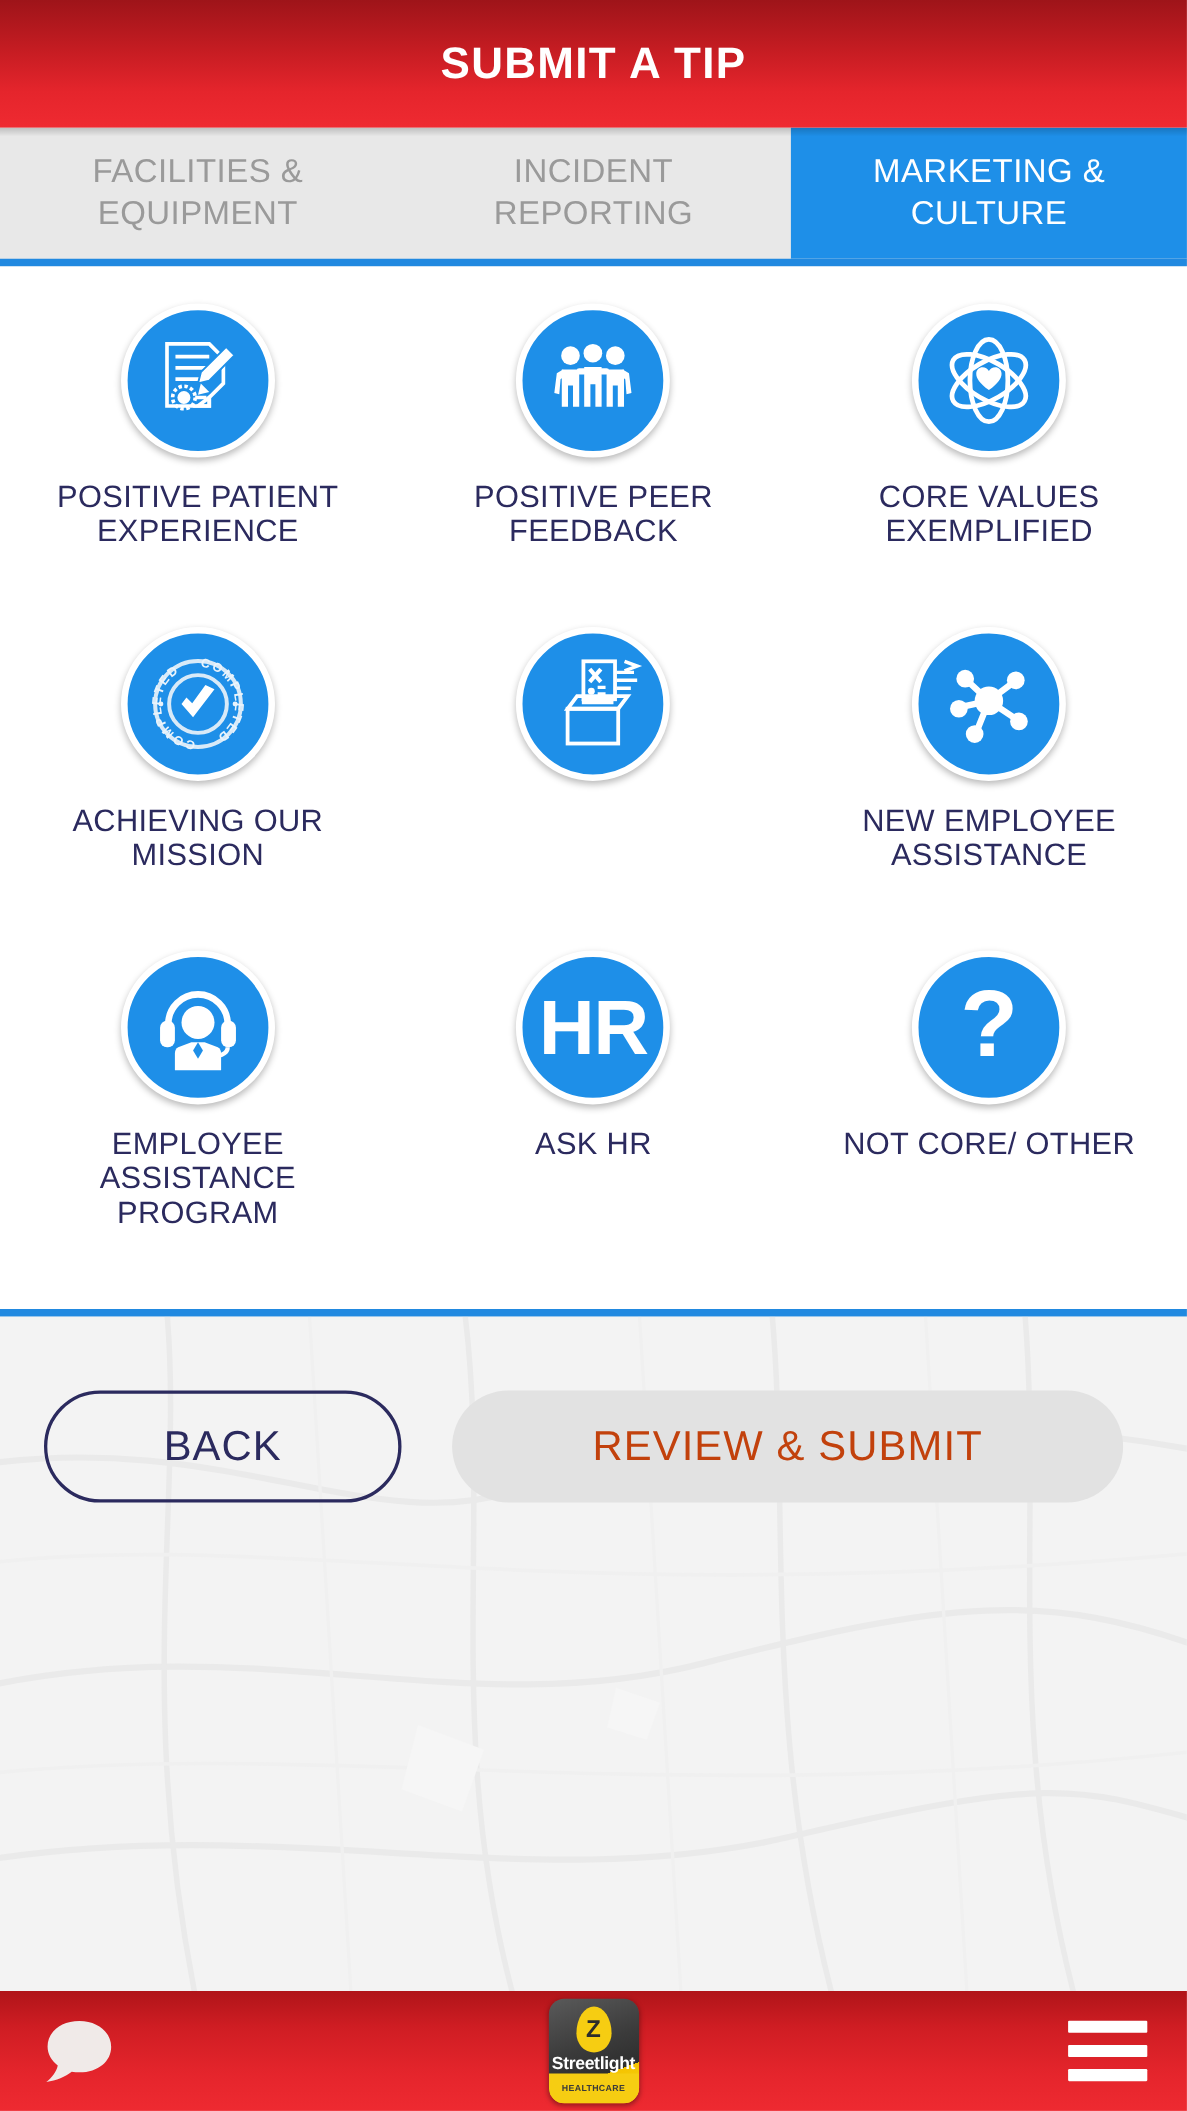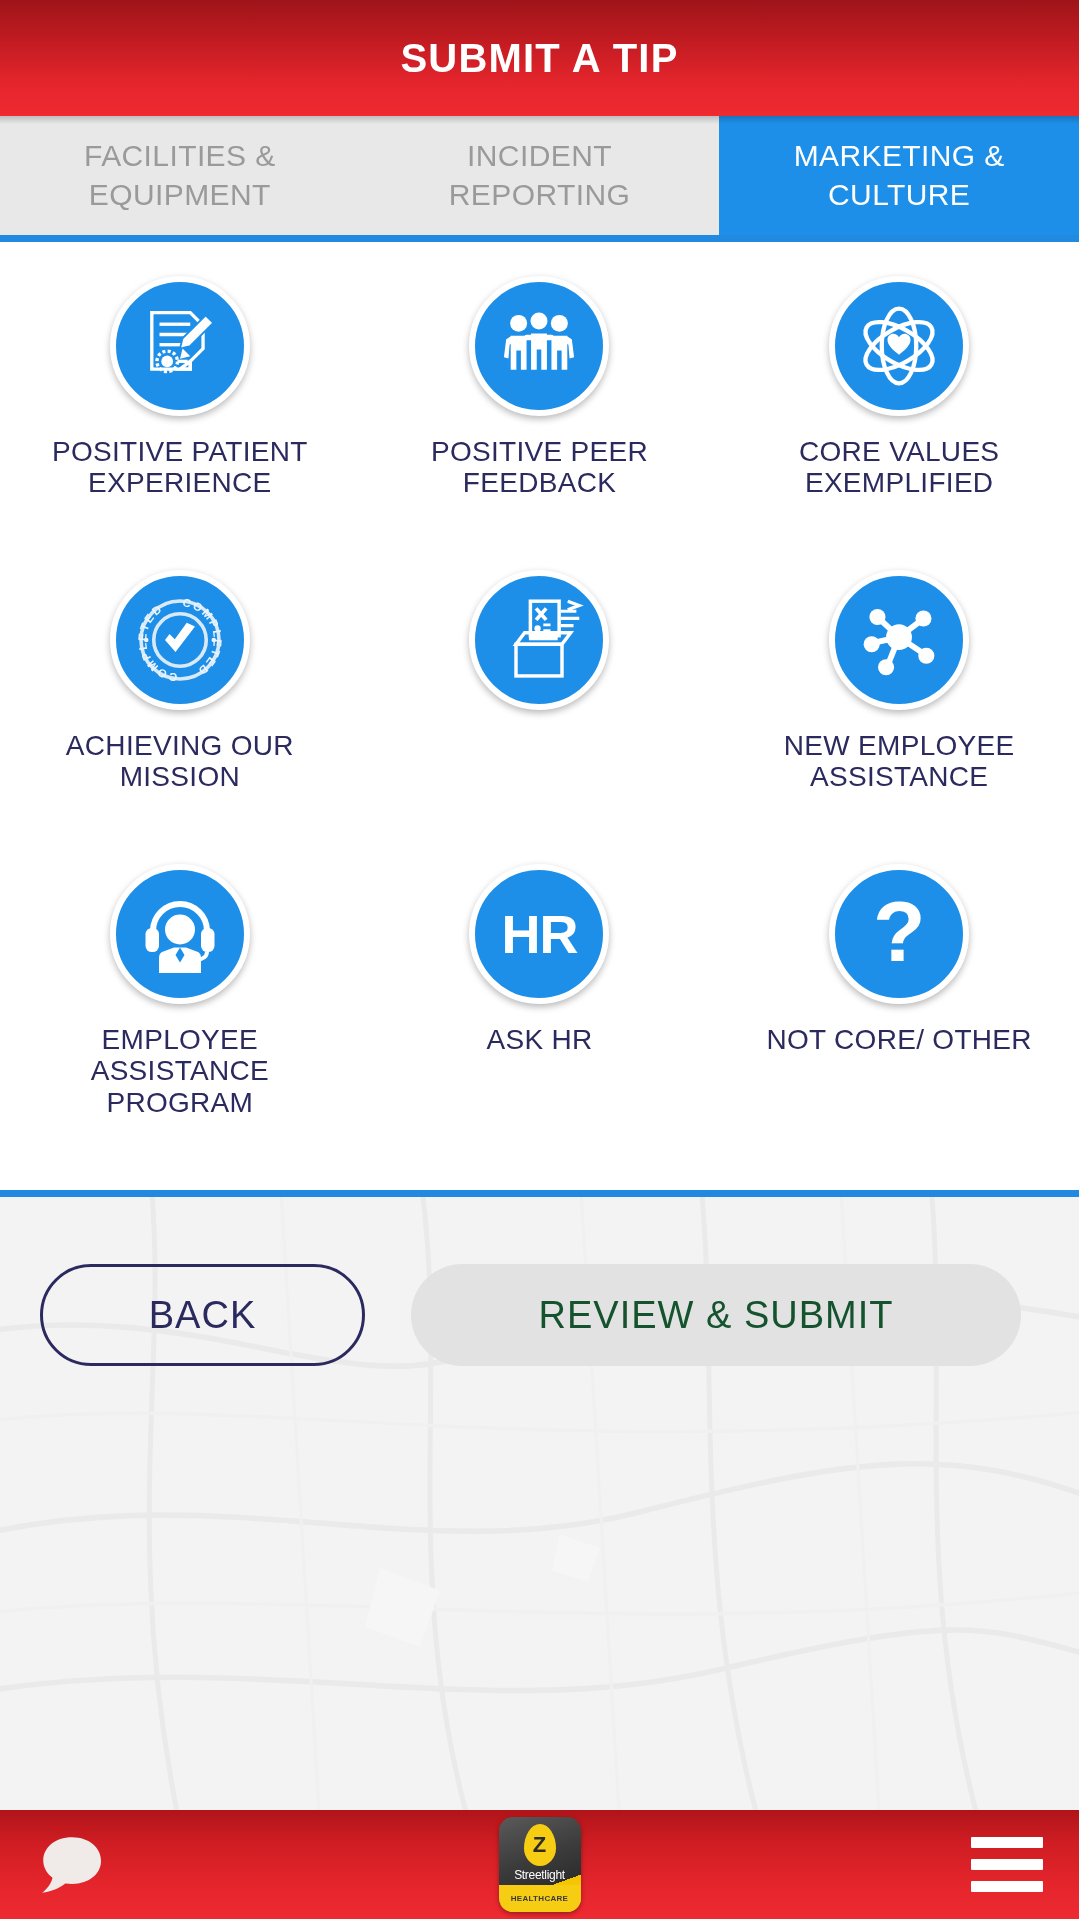--- a/index.html
+++ b/index.html
@@ -66,21 +66,21 @@
     position: relative;
   }
   .icon-circle svg { display: block; }
   .cell-label {
     margin-top: 20px;
     color: #2b2a5e; font-size: 28px; line-height: 1.12;
     text-align: center; letter-spacing: 0.3px;
     max-width: 300px;
   }
   .hr-text {
-    color: #ffffff; font-size: 54px; font-weight: bold; letter-spacing: -1px;
+    color: #ffffff; font-size: 70px; font-weight: bold; letter-spacing: -1px;
   }
   .qm-text {
     color: #ffffff; font-size: 86px; font-weight: bold; line-height: 1;
     margin-top: -6px;
   }
 
   
   .action-area {
     flex: 1 1 auto; position: relative; background: #f4f4f4; overflow: hidden;
   }
@@ -95,21 +95,21 @@
     width: 325px; height: 102px; border-radius: 51px;
     border: 3px solid #2b2a5e; background: transparent;
     color: #2b2a5e; font-size: 38px; letter-spacing: 1px;
     display: flex; align-items: center; justify-content: center;
     font-family: "Liberation Sans", sans-serif;
     cursor: pointer;
   }
   .btn-submit {
     width: 610px; height: 102px; border-radius: 51px;
     border: none; background: #e2e2e2;
-    color: #14532d; font-size: 38px; letter-spacing: 1px;
+    color: #c2410c; font-size: 38px; letter-spacing: 1px;
     display: flex; align-items: center; justify-content: center;
     font-family: "Liberation Sans", sans-serif;
   }
 
   
   .bottom-nav {
     flex: 0 0 109px; height: 109px;
     background: linear-gradient(180deg, #b01419 0%, #cf1d23 30%, #e5252c 70%, #ee2a31 100%);
     display: flex; align-items: center; justify-content: space-between;
     padding: 0 34px; position: relative;
@@ -122,21 +122,21 @@
     position: relative; overflow: hidden;
     box-shadow: 0 2px 5px rgba(0,0,0,0.35);
   }
   .logo-z {
     width: 32px; height: 42px; margin-top: 7px;
     background: #f6cd12;
     border-radius: 50% 50% 50% 50% / 58% 58% 42% 42%;
     display: flex; align-items: center; justify-content: center;
     color: #2c2c2c; font-size: 22px; font-weight: bold; line-height: 1;
   }
-  .logo-name { color: #ffffff; font-size: 12px; font-weight: normal; margin-top: 2px; letter-spacing: -0.3px; }
+  .logo-name { color: #ffffff; font-size: 16px; font-weight: bold; margin-top: 2px; letter-spacing: -0.3px; }
   .logo-sub {
     position: absolute; bottom: 0; left: 0; right: 0; height: 27px;
     background: #f6cd12; color: #3a3a3a; font-size: 8px; font-weight: bold;
     display: flex; align-items: center; justify-content: center; letter-spacing: 0.3px;
   }
   .nav-menu { width: 74px; height: 60px; display: flex; flex-direction: column; justify-content: center; gap: 11px; }
   .nav-menu span { display: block; height: 11px; background: #ffffff; border-radius: 1px; width: 72px; }
 </style>
 </head>
 <body>

